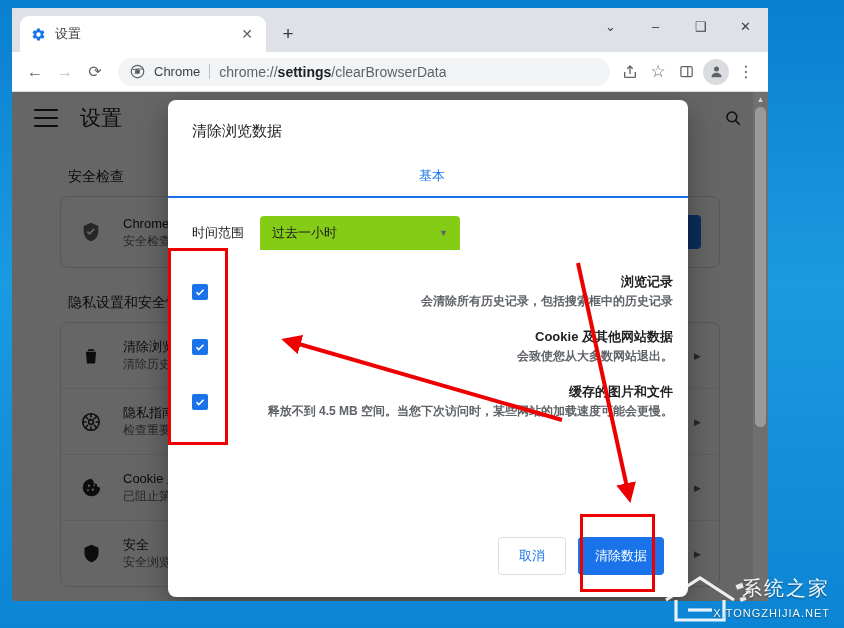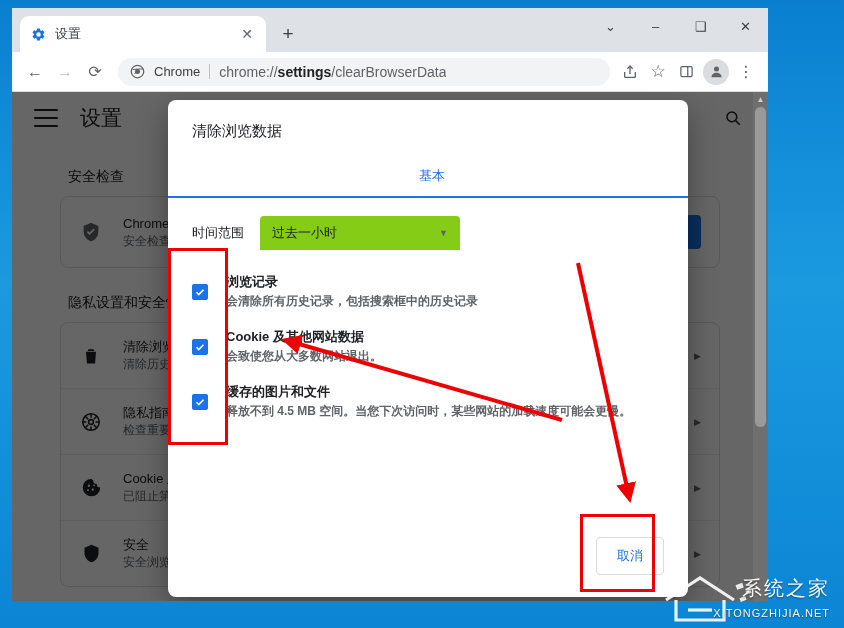--- a/index.html
+++ b/index.html
@@ -264,20 +264,21 @@
     padding: 12px 0 11px 8px;
     color: #5f6368;
     border-bottom: 2px solid transparent;
     margin-bottom: -1px;
   }
   .dlg-tab.active { color: #1a73e8; border-bottom-color: #1a73e8; }
   #dialog-content {
     flex: 1 1 auto;
     padding: 18px 15px 0 24px;
     overflow: hidden;
+    text-align: right;
   }
   #time-range-row {
     display: flex; align-items: center;
     margin-bottom: 22px;
   }
   #time-range-label {
     font-size: 13px; color: #202124;
     margin-right: 16px;
   }
   #time-range-select {
@@ -593,20 +594,21 @@
           </span>
           <span class="check-texts">
             <span class="check-title" style="display:block">缓存的图片和文件</span>
             <span class="check-sub" style="display:block">释放不到 4.5 MB 空间。当您下次访问时，某些网站的加载速度可能会更慢。</span>
           </span>
         </div>
       </div>
 
       <div id="dialog-footer">
         <button id="cancel-button">取消</button>
+        <button id="clear-data-button">清除数据</button>
       </div>
     </div>
 
   </div>
 </div>
 
 <div id="annotations">
   <div class="red-rect" style="left:168px; top:248px; width:60px; height:197px;"></div>
   <div class="red-rect" style="left:580px; top:514px; width:75px; height:78px;"></div>
 

